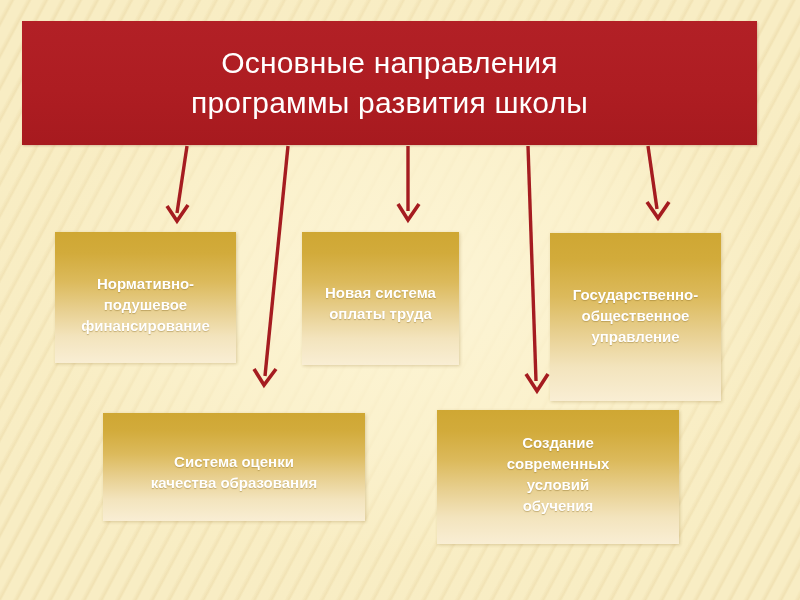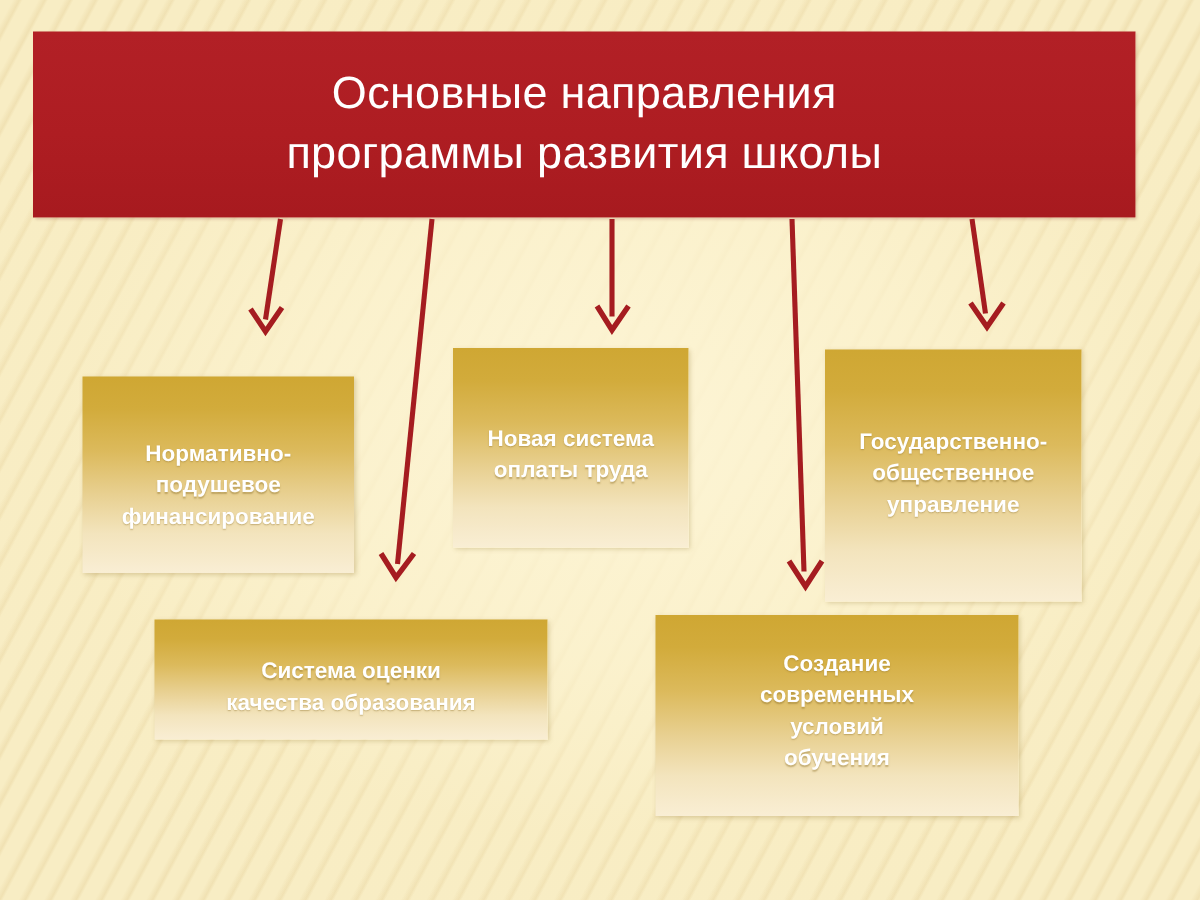--- a/index.html
+++ b/index.html
@@ -93,30 +93,30 @@
     color: #ffffff;
     font-weight: bold;
     font-size: 15px;
     line-height: 1.40;
     text-align: center;
     white-space: pre-line;
     text-shadow: 0 1px 1px rgba(140, 110, 40, 0.45);
     padding: 0 6px;
   }
 
-  #box-normative { left: 55px;  top: 251px; width: 181px; height: 131px; }
+  #box-normative { left: 55px;  top: 232px; width: 181px; height: 131px; }
   #box-normative .box-label { transform: translateY(7px); }
 
   #box-payment   { left: 302px; top: 232px; width: 157px; height: 133px; }
   #box-payment   .box-label { transform: translateY(4px); }
 
   #box-governance{ left: 550px; top: 233px; width: 171px; height: 168px; }
   #box-governance .box-label { transform: translateY(-2px); }
 
-  #box-quality   { left: 103px; top: 413px; width: 262px; height: 80px; }
+  #box-quality   { left: 103px; top: 413px; width: 262px; height: 108px; }
   #box-quality   .box-label { transform: translateY(5px); }
 
   #box-conditions{ left: 437px; top: 410px; width: 242px; height: 134px; }
   #box-conditions .box-label { transform: translateY(-3px); }
 
   
   #arrow-layer {
     position: absolute;
     inset: 0;
     pointer-events: none;

